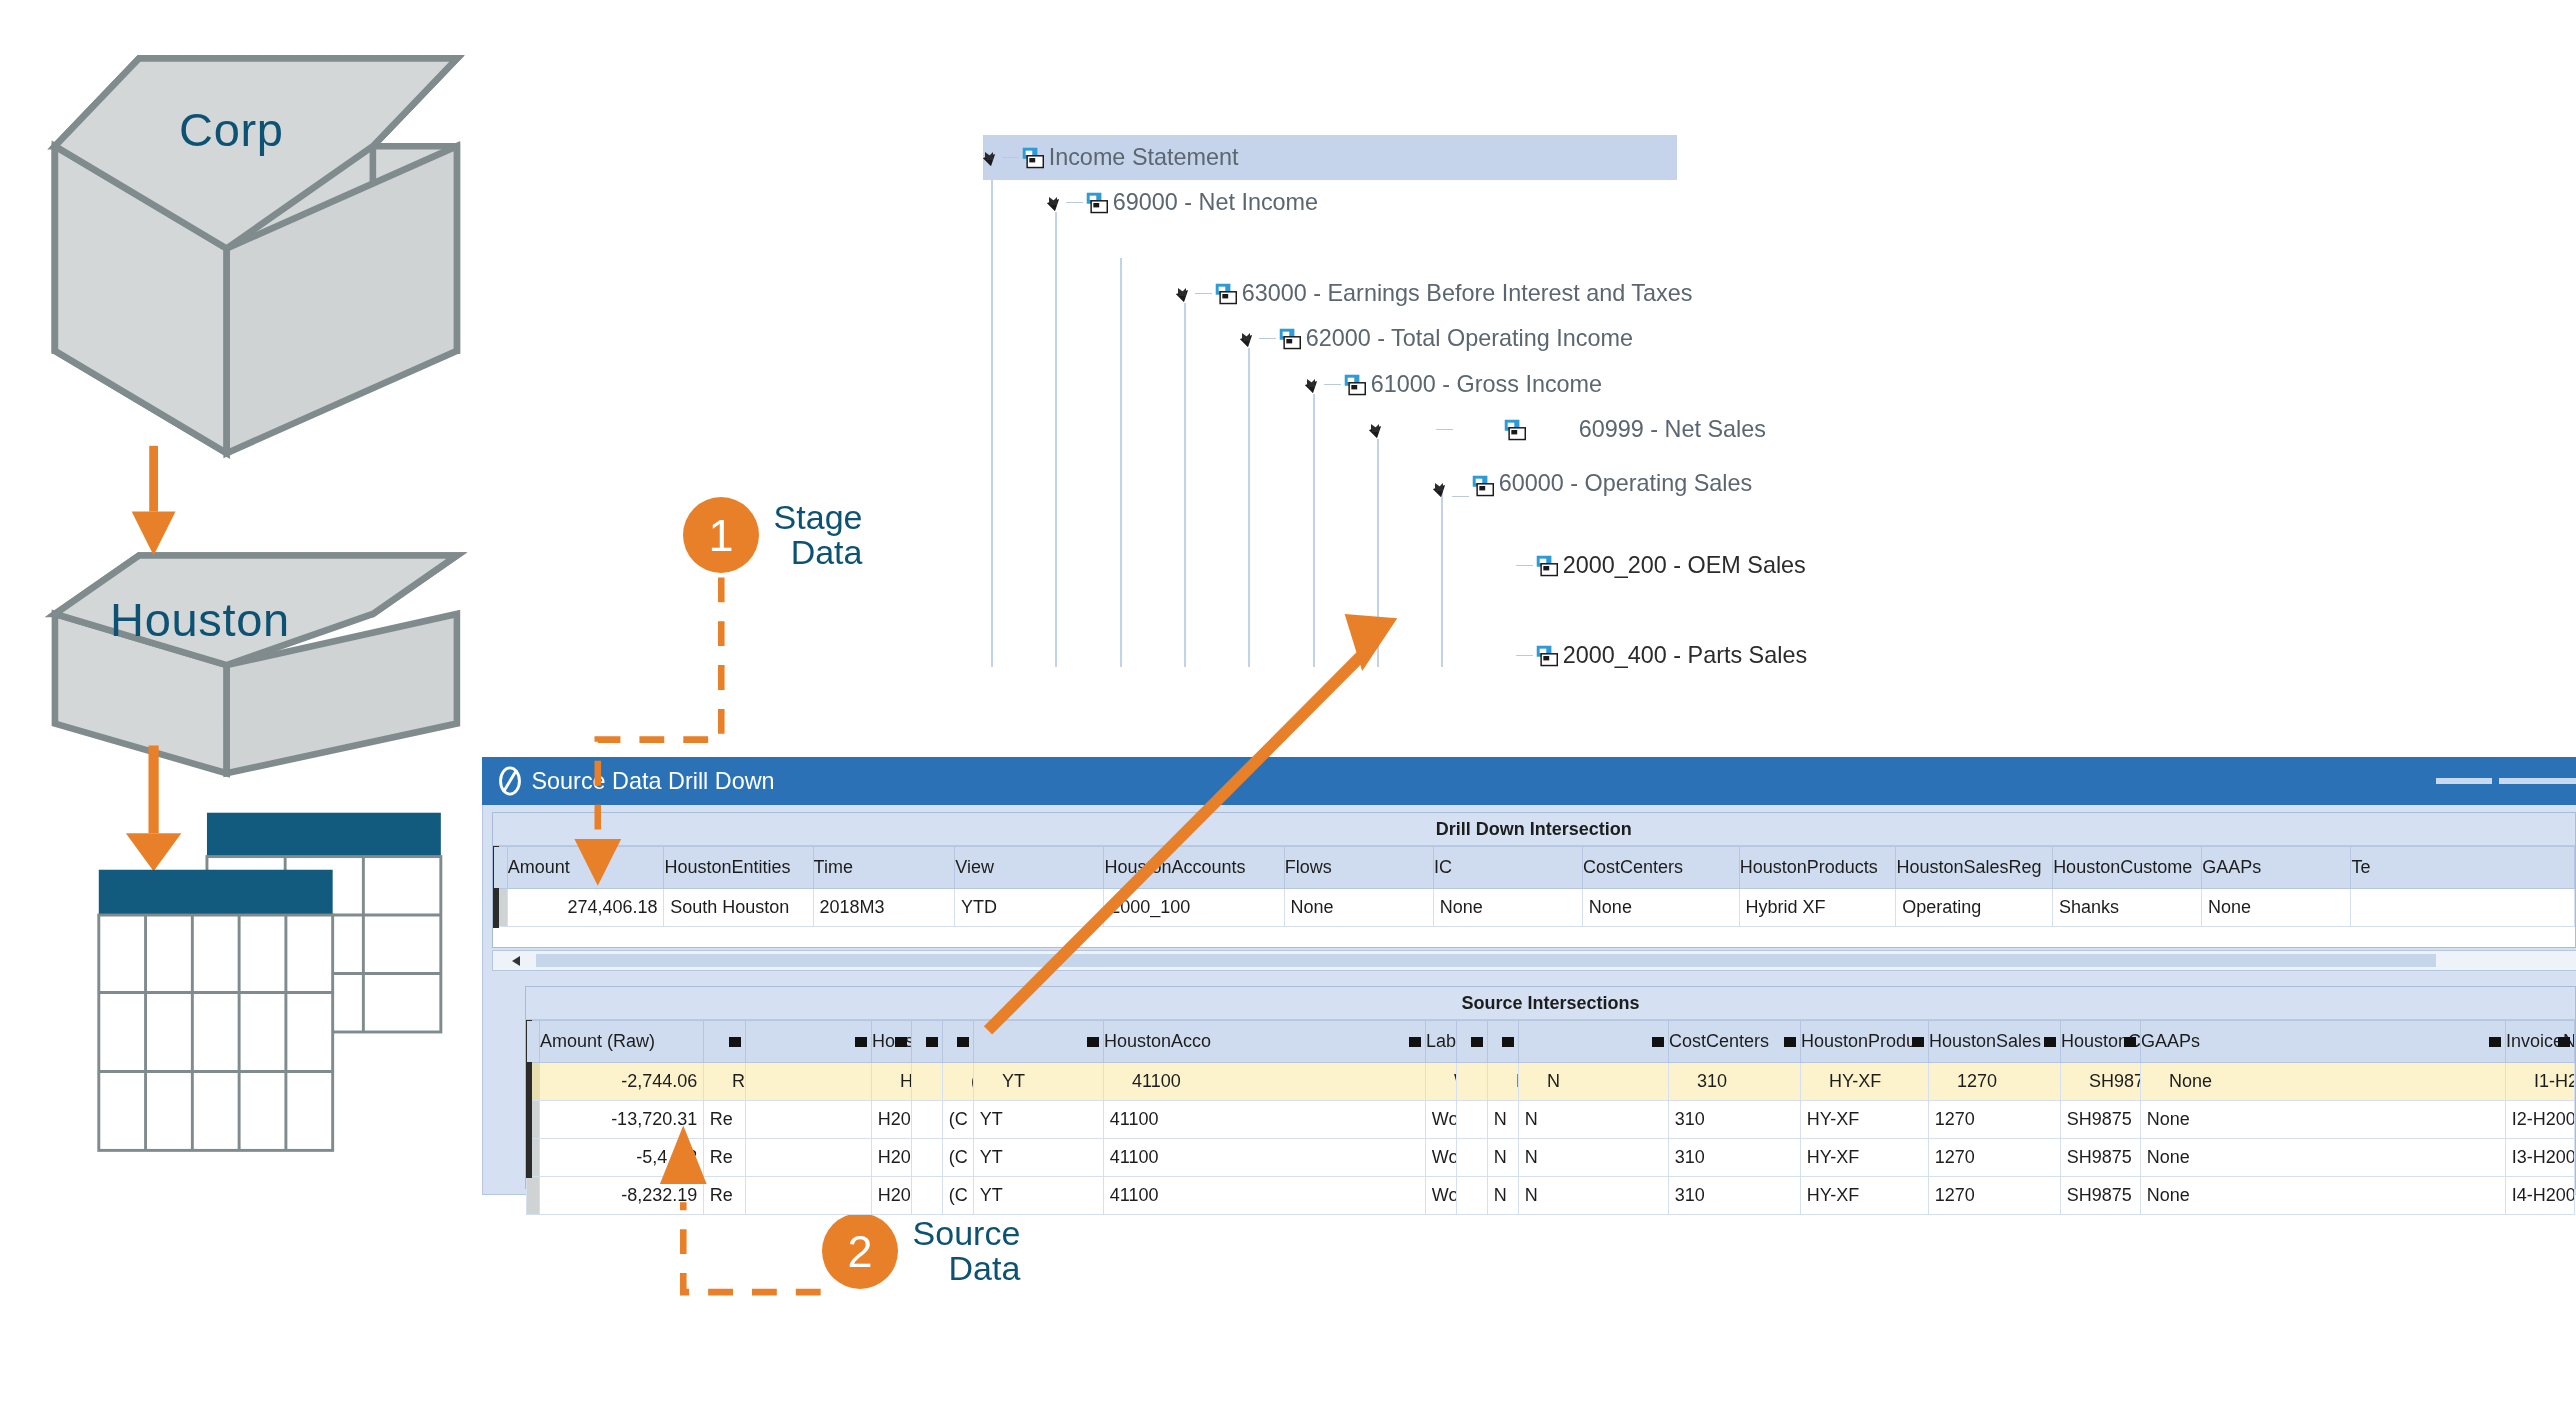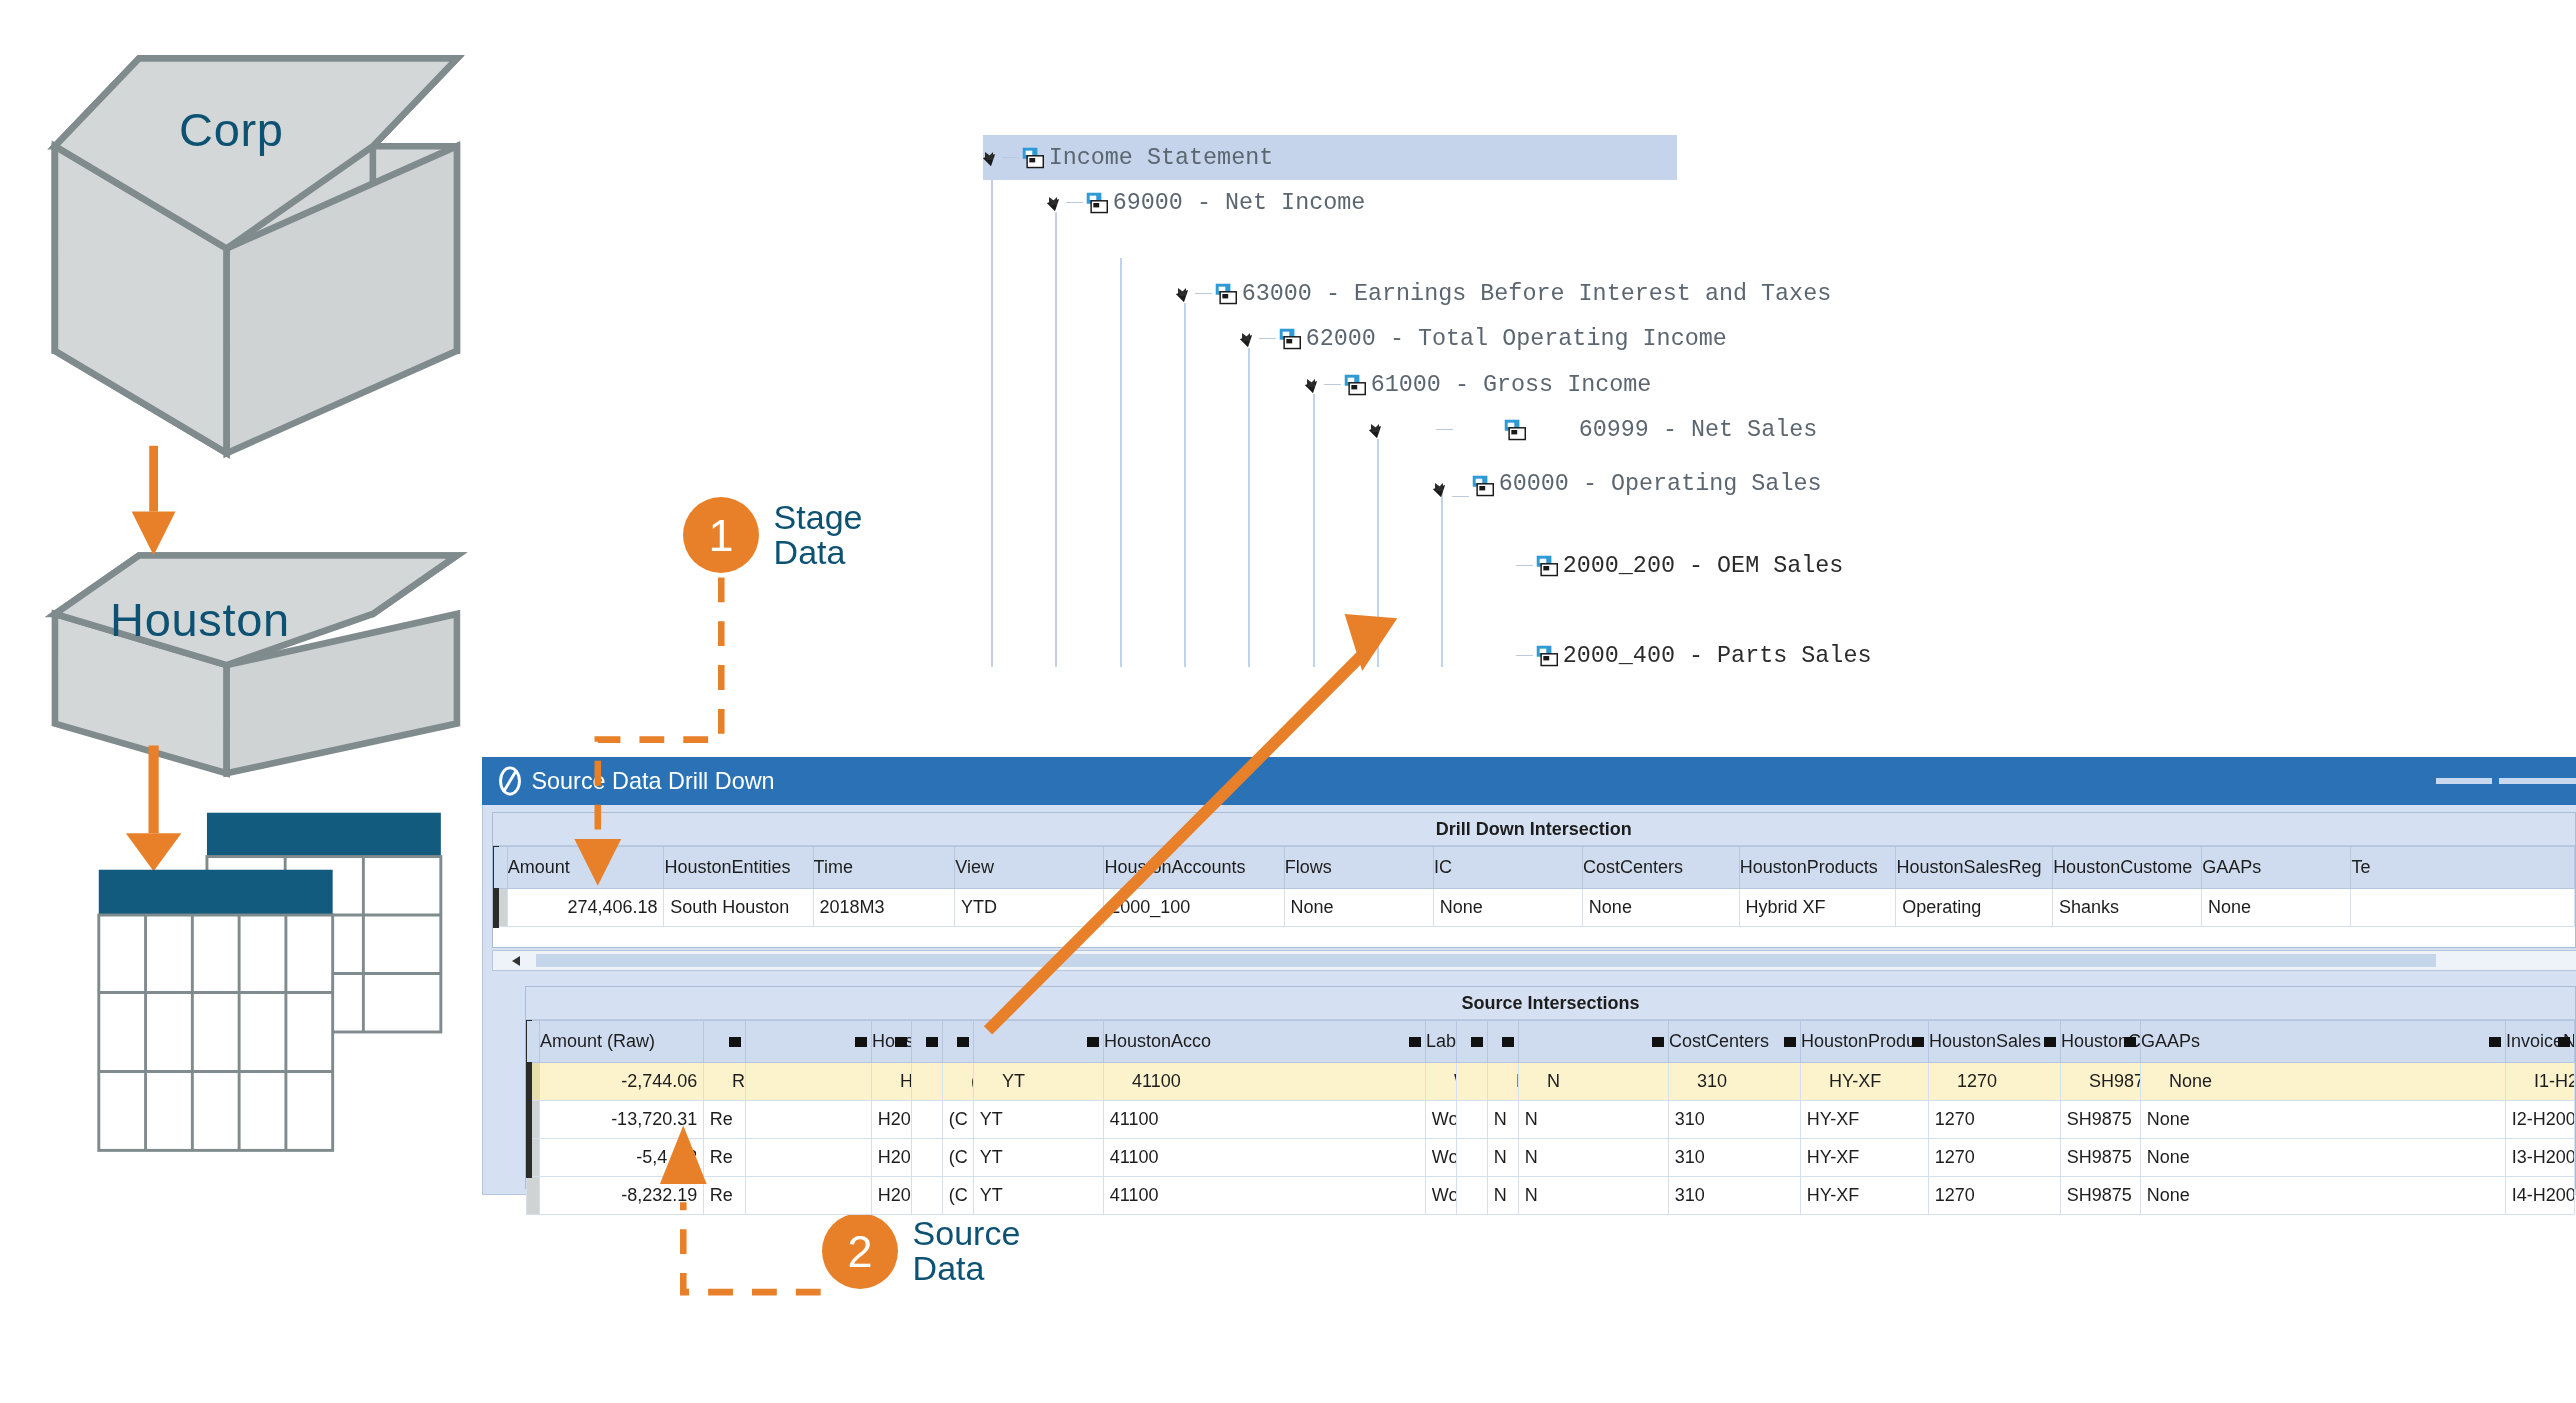--- a/index.html
+++ b/index.html
@@ -11,25 +11,25 @@
   #diagram{position:absolute;left:0;top:0;width:468px;height:1404px;}
   .cube-label{position:absolute;color:#0d5273;font-family:"Liberation Sans",sans-serif;
               font-weight:400;letter-spacing:0.7px;}
 
   
   .callout{position:absolute;display:flex;align-items:center;}
   .callout-circle{width:76px;height:76px;border-radius:50%;background:#e8802a;
                   color:#ffffff;display:flex;align-items:center;justify-content:center;
                   font-size:45px;font-family:"Liberation Sans",sans-serif;line-height:1;}
   .callout-text{margin-left:14.6px;color:#0d5273;font-size:34px;line-height:1.02;
-                font-family:"Liberation Sans",sans-serif;}
+                font-family:"Liberation Sans",sans-serif;text-align:right;}
 
   
   #tree{position:absolute;left:983px;top:135px;width:877px;height:636px;
-        font-family:Liberation Mono, monospace;}
+        font-family:Liberation Sans, sans-serif;}
   .tnode{position:absolute;height:45px;display:flex;align-items:center;white-space:nowrap;}
   .tnode .tlabel{font-size:23.4px;color:#5b6670;padding-left:4.4px;}
   .tnode.sel{background:#c5d4ea;}
   .tnode.sel .tlabel{color:#5b6670;}
   .tnode.leaf .tlabel{color:#2b2b2b;}
   .expander{width:16px;height:16px;position:relative;flex:0 0 16px;margin-right:2.9px;}
   .expander::before{content:"";position:absolute;left:1.5px;top:2.2px;width:0;height:0;
      border-left:8px solid #2b2b2b;border-top:6.6px solid transparent;border-bottom:0 solid transparent;
      transform:rotate(0deg);}
   .expander::after{content:"";position:absolute;left:1.5px;top:2.2px;width:0;height:0;

